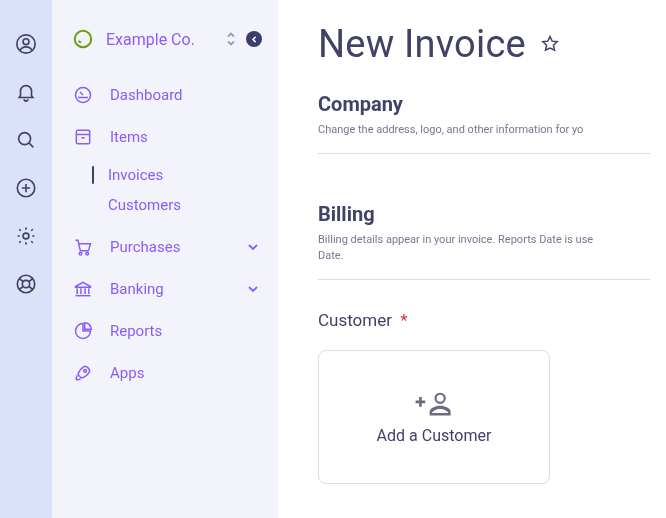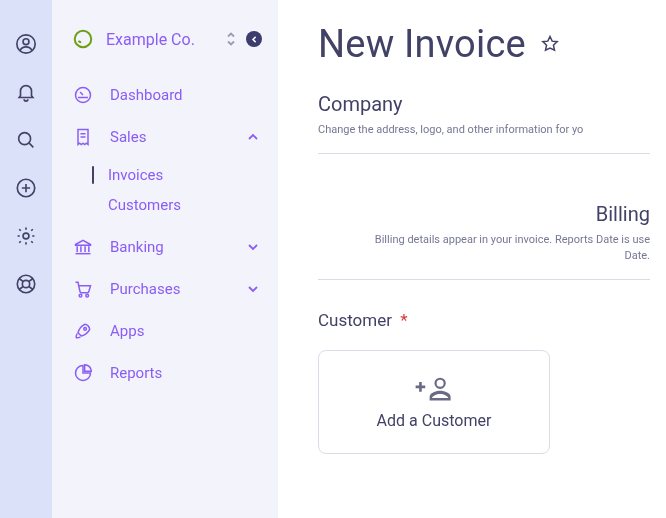--- a/index.html
+++ b/index.html
@@ -156,42 +156,42 @@
     color: #424267;
     cursor: pointer;
   }
   .section {
     margin-top: 26px;
     border-bottom: 1px solid #dcdce6;
     padding-bottom: 0;
   }
   .section h2 {
     font-size: 20px;
-    font-weight: 400;
+    font-weight: 700;
     color: #424267;
     margin-bottom: 6px;
   }
   .section p {
     font-size: 11px;
     color: #757893;
     line-height: 1.4;
     margin-bottom: 16px;
     white-space: nowrap;
   }
-  .billing-section { margin-top: 48px; text-align: right; }
+  .billing-section { margin-top: 48px; }
   .field-label {
     font-size: 17px;
     color: #424267;
     margin-top: 30px;
     margin-bottom: 20px;
   }
   .field-label .req { color: #d23a3a; margin-left: 4px; }
   .customer-card {
     width: 232px;
-    height: 104px;
+    height: 134px;
     border: 1px solid #dcdce6;
     border-radius: 8px;
     display: flex;
     flex-direction: column;
     align-items: center;
     justify-content: center;
     gap: 6px;
     cursor: pointer;
     color: #424267;
   }
@@ -280,98 +280,94 @@
         <span class="icon">
           <svg viewBox="0 0 24 24" fill="none" stroke="currentColor" stroke-width="1.8">
               <circle cx="12" cy="12" r="9"></circle>
               <path d="M12 12 8.5 8.5"></path>
               <path d="M6 15h12"></path>
             </svg>
         </span>
         <span class="label">Dashboard</span>
       </div>
 
-
-      <div class="nav-item">
-        <span class="icon">
-          <svg viewBox="0 0 24 24" fill="none" stroke="currentColor" stroke-width="1.8">
-              <path d="M6 3h12v18l-2-1.5-2 1.5-2-1.5-2 1.5-2-1.5-2 1.5V3Z"></path>
-              <path d="M9 8h6M9 12h6"></path>
-            </svg>
-        </span>
-        <span class="label">Sales</span>
-        <span class="chev">
-          <svg viewBox="0 0 16 16" width="16" height="16" fill="none" stroke="currentColor" stroke-width="1.8">
-              <path d="M4 10 8 6l4 4"></path>
-            </svg>
-        </span>
-      </div>
+      <div class="nav-item">
+        <span class="icon">
+          <svg viewBox="0 0 24 24" fill="none" stroke="currentColor" stroke-width="1.8">
+              <rect x="4" y="4" width="16" height="16" rx="1.5"></rect>
+              <path d="M4 9h16"></path>
+              <path d="M10 13h4"></path>
+            </svg>
+        </span>
+        <span class="label">Items</span>
+      </div>
+
 
       <div class="nav-sub">
         <div class="sub-item active">
           <span class="bar"></span>
           <span class="sub-label">Invoices</span>
         </div>
         <div class="sub-item">
           <span class="bar"></span>
           <span class="sub-label">Customers</span>
         </div>
       </div>
 
       <div class="nav-item">
         <span class="icon">
           <svg viewBox="0 0 24 24" fill="none" stroke="currentColor" stroke-width="1.8">
+              <circle cx="9" cy="20" r="1.6"></circle>
+              <circle cx="17" cy="20" r="1.6"></circle>
+              <path d="M3 4h3l2.4 11.2a1.5 1.5 0 0 0 1.5 1.2h7.6a1.5 1.5 0 0 0 1.5-1.2L21 8H7"></path>
+            </svg>
+        </span>
+        <span class="label">Purchases</span>
+        <span class="chev">
+          <svg viewBox="0 0 16 16" width="16" height="16" fill="none" stroke="currentColor" stroke-width="1.8">
+              <path d="M4 6 8 10l4-4"></path>
+            </svg>
+        </span>
+      </div>
+
+      <div class="nav-item">
+        <span class="icon">
+          <svg viewBox="0 0 24 24" fill="none" stroke="currentColor" stroke-width="1.8">
               <path d="M3 9 12 4l9 5v1H3V9Z"></path>
               <path d="M5 11v7M9.5 11v7M14.5 11v7M19 11v7"></path>
               <path d="M3 20h18"></path>
             </svg>
         </span>
         <span class="label">Banking</span>
         <span class="chev">
           <svg viewBox="0 0 16 16" width="16" height="16" fill="none" stroke="currentColor" stroke-width="1.8">
               <path d="M4 6 8 10l4-4"></path>
             </svg>
         </span>
       </div>
 
       <div class="nav-item">
         <span class="icon">
           <svg viewBox="0 0 24 24" fill="none" stroke="currentColor" stroke-width="1.8">
-              <circle cx="9" cy="20" r="1.6"></circle>
-              <circle cx="17" cy="20" r="1.6"></circle>
-              <path d="M3 4h3l2.4 11.2a1.5 1.5 0 0 0 1.5 1.2h7.6a1.5 1.5 0 0 0 1.5-1.2L21 8H7"></path>
-            </svg>
-        </span>
-        <span class="label">Purchases</span>
-        <span class="chev">
-          <svg viewBox="0 0 16 16" width="16" height="16" fill="none" stroke="currentColor" stroke-width="1.8">
-              <path d="M4 6 8 10l4-4"></path>
-            </svg>
-        </span>
+              <path d="M12 3a9 9 0 1 0 9 9h-9V3Z"></path>
+              <path d="M14 2a8 8 0 0 1 8 8h-8V2Z"></path>
+            </svg>
+        </span>
+        <span class="label">Reports</span>
       </div>
 
       <div class="nav-item">
         <span class="icon">
           <svg viewBox="0 0 24 24" fill="none" stroke="currentColor" stroke-width="1.8">
               <path d="M5 15c-1.5 3-1 5-1 5s2 .5 5-1"></path>
               <path d="M14 4c3 0 6 3 6 6-2 4-6 7-10 8l-4-4c1-4 4-8 8-10Z"></path>
               <circle cx="14.5" cy="9.5" r="1.6"></circle>
             </svg>
         </span>
         <span class="label">Apps</span>
-      </div>
-
-      <div class="nav-item">
-        <span class="icon">
-          <svg viewBox="0 0 24 24" fill="none" stroke="currentColor" stroke-width="1.8">
-              <path d="M12 3a9 9 0 1 0 9 9h-9V3Z"></path>
-              <path d="M14 2a8 8 0 0 1 8 8h-8V2Z"></path>
-            </svg>
-        </span>
-        <span class="label">Reports</span>
       </div>
 
     </div>
   </div>
 
   <div class="main">
 
     <div class="title-row">
       <h1>New Invoice</h1>
       <span class="star">

